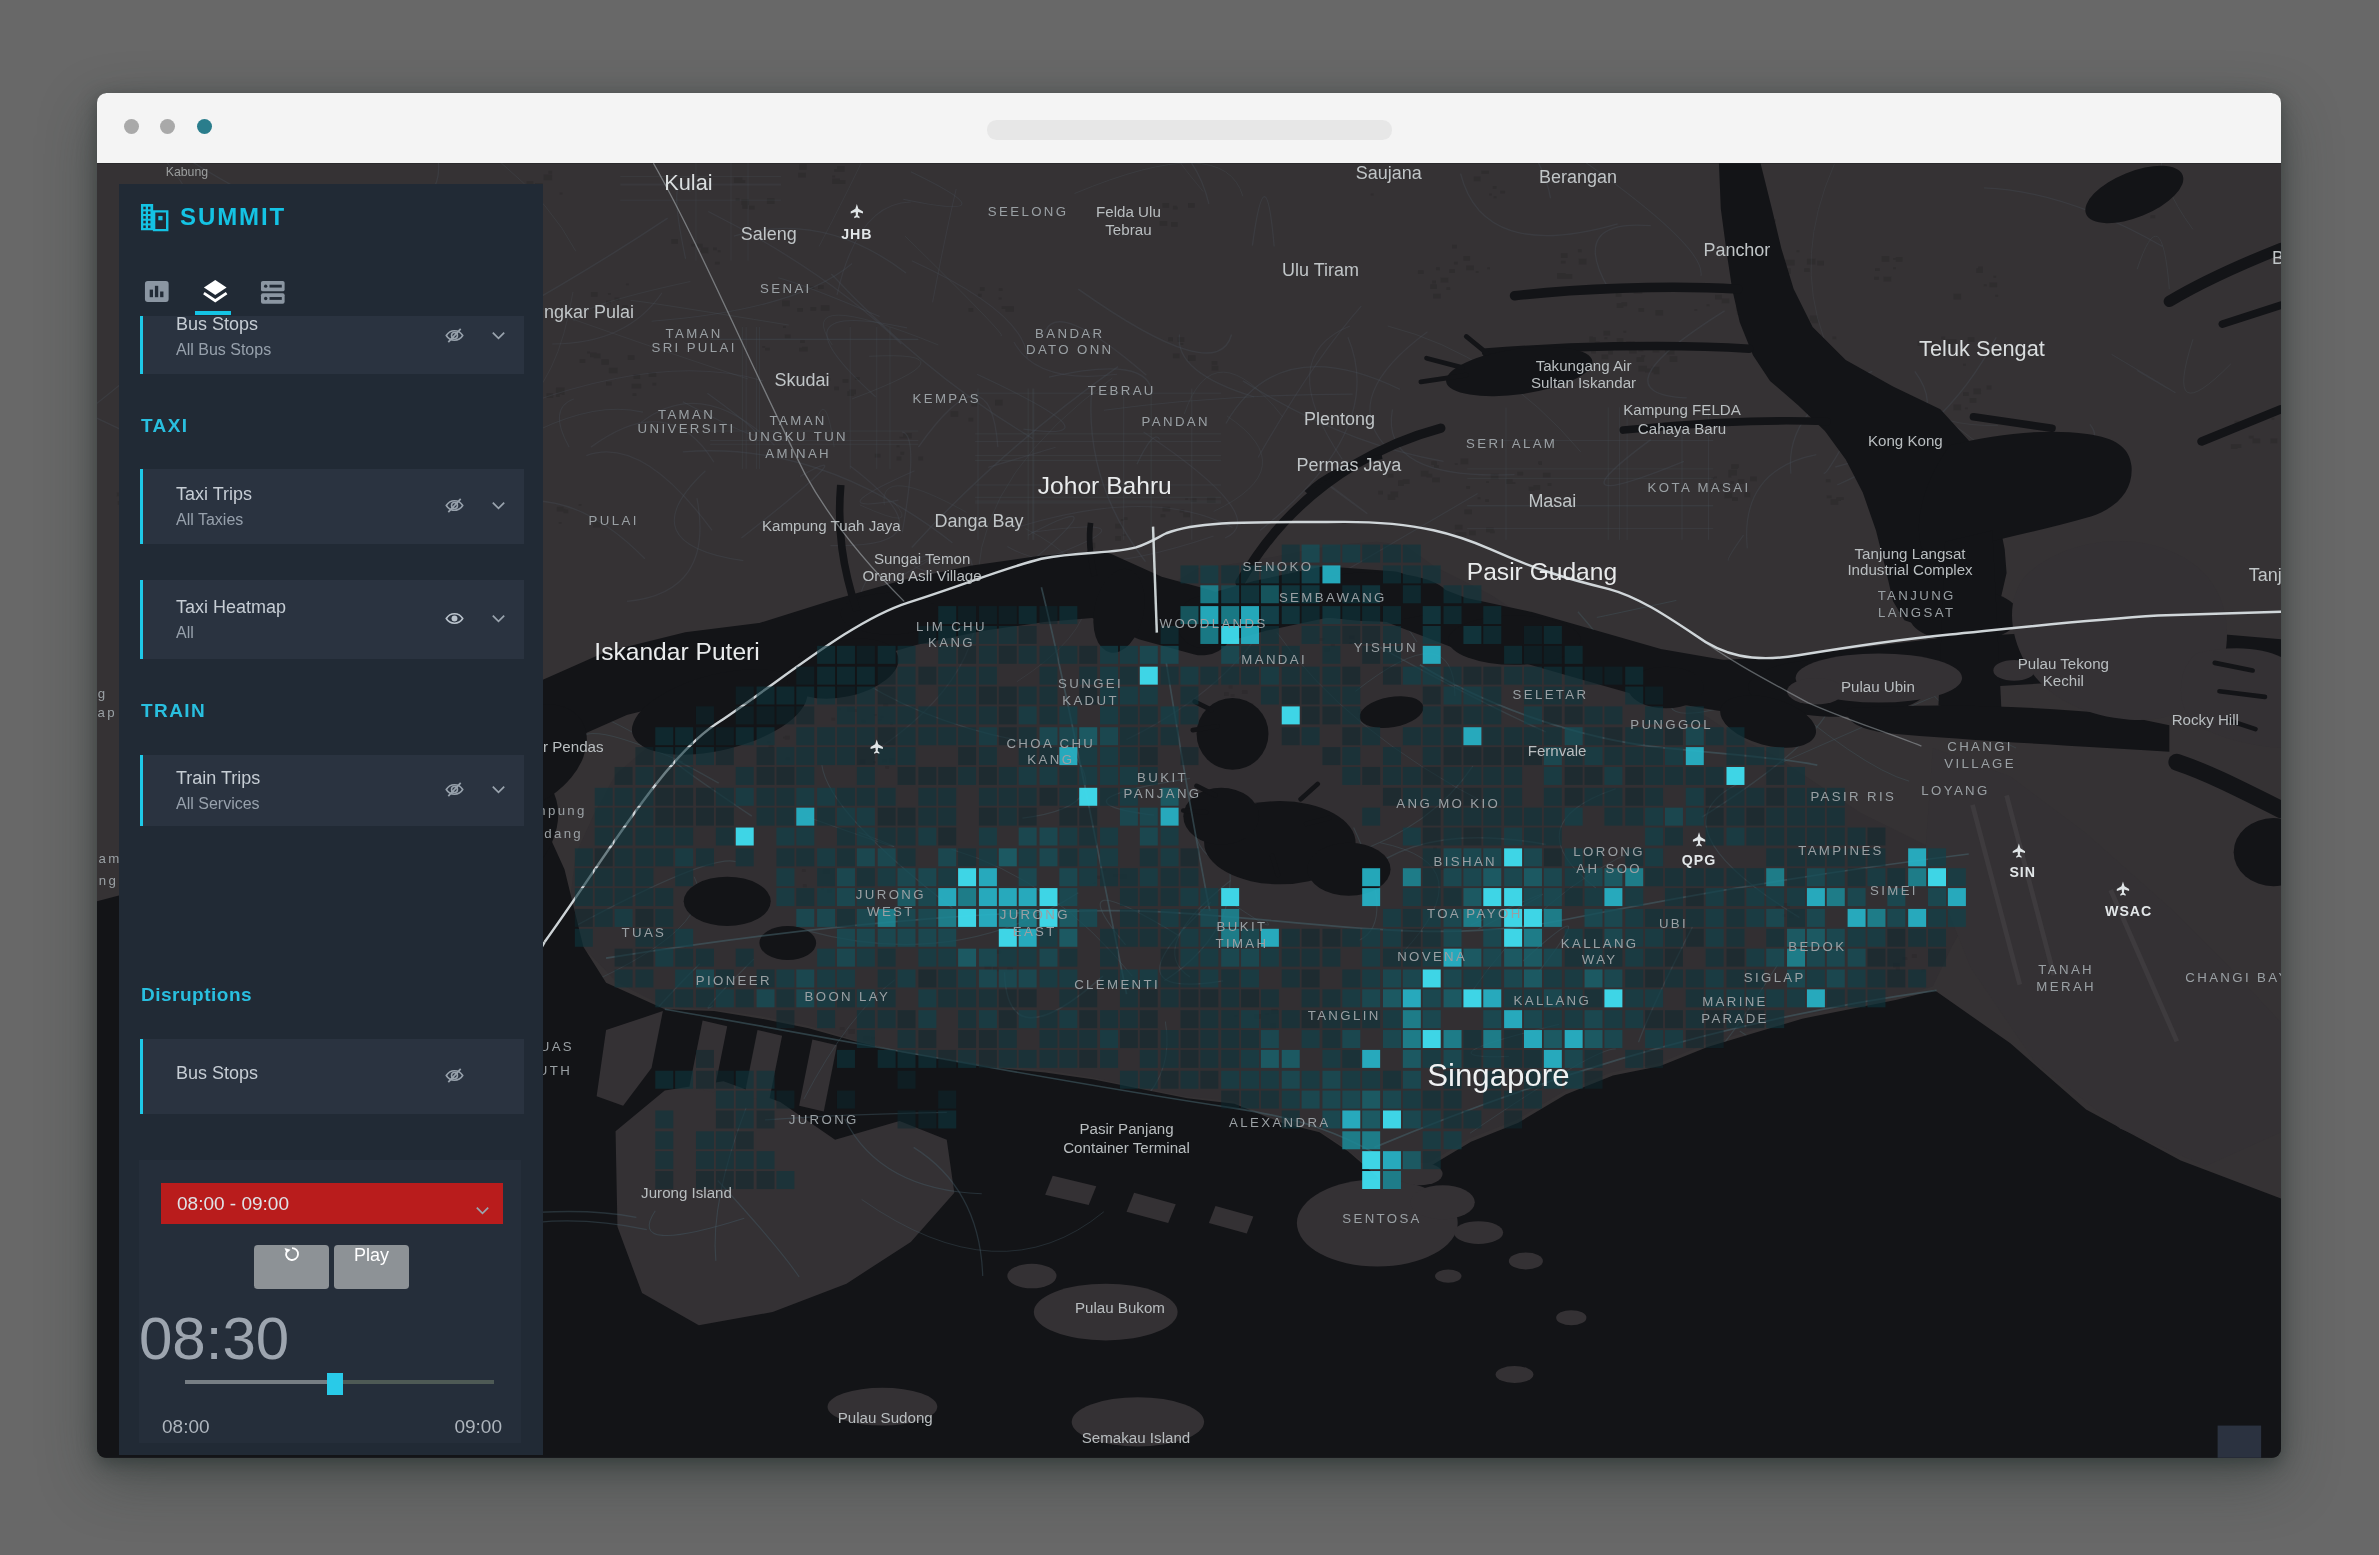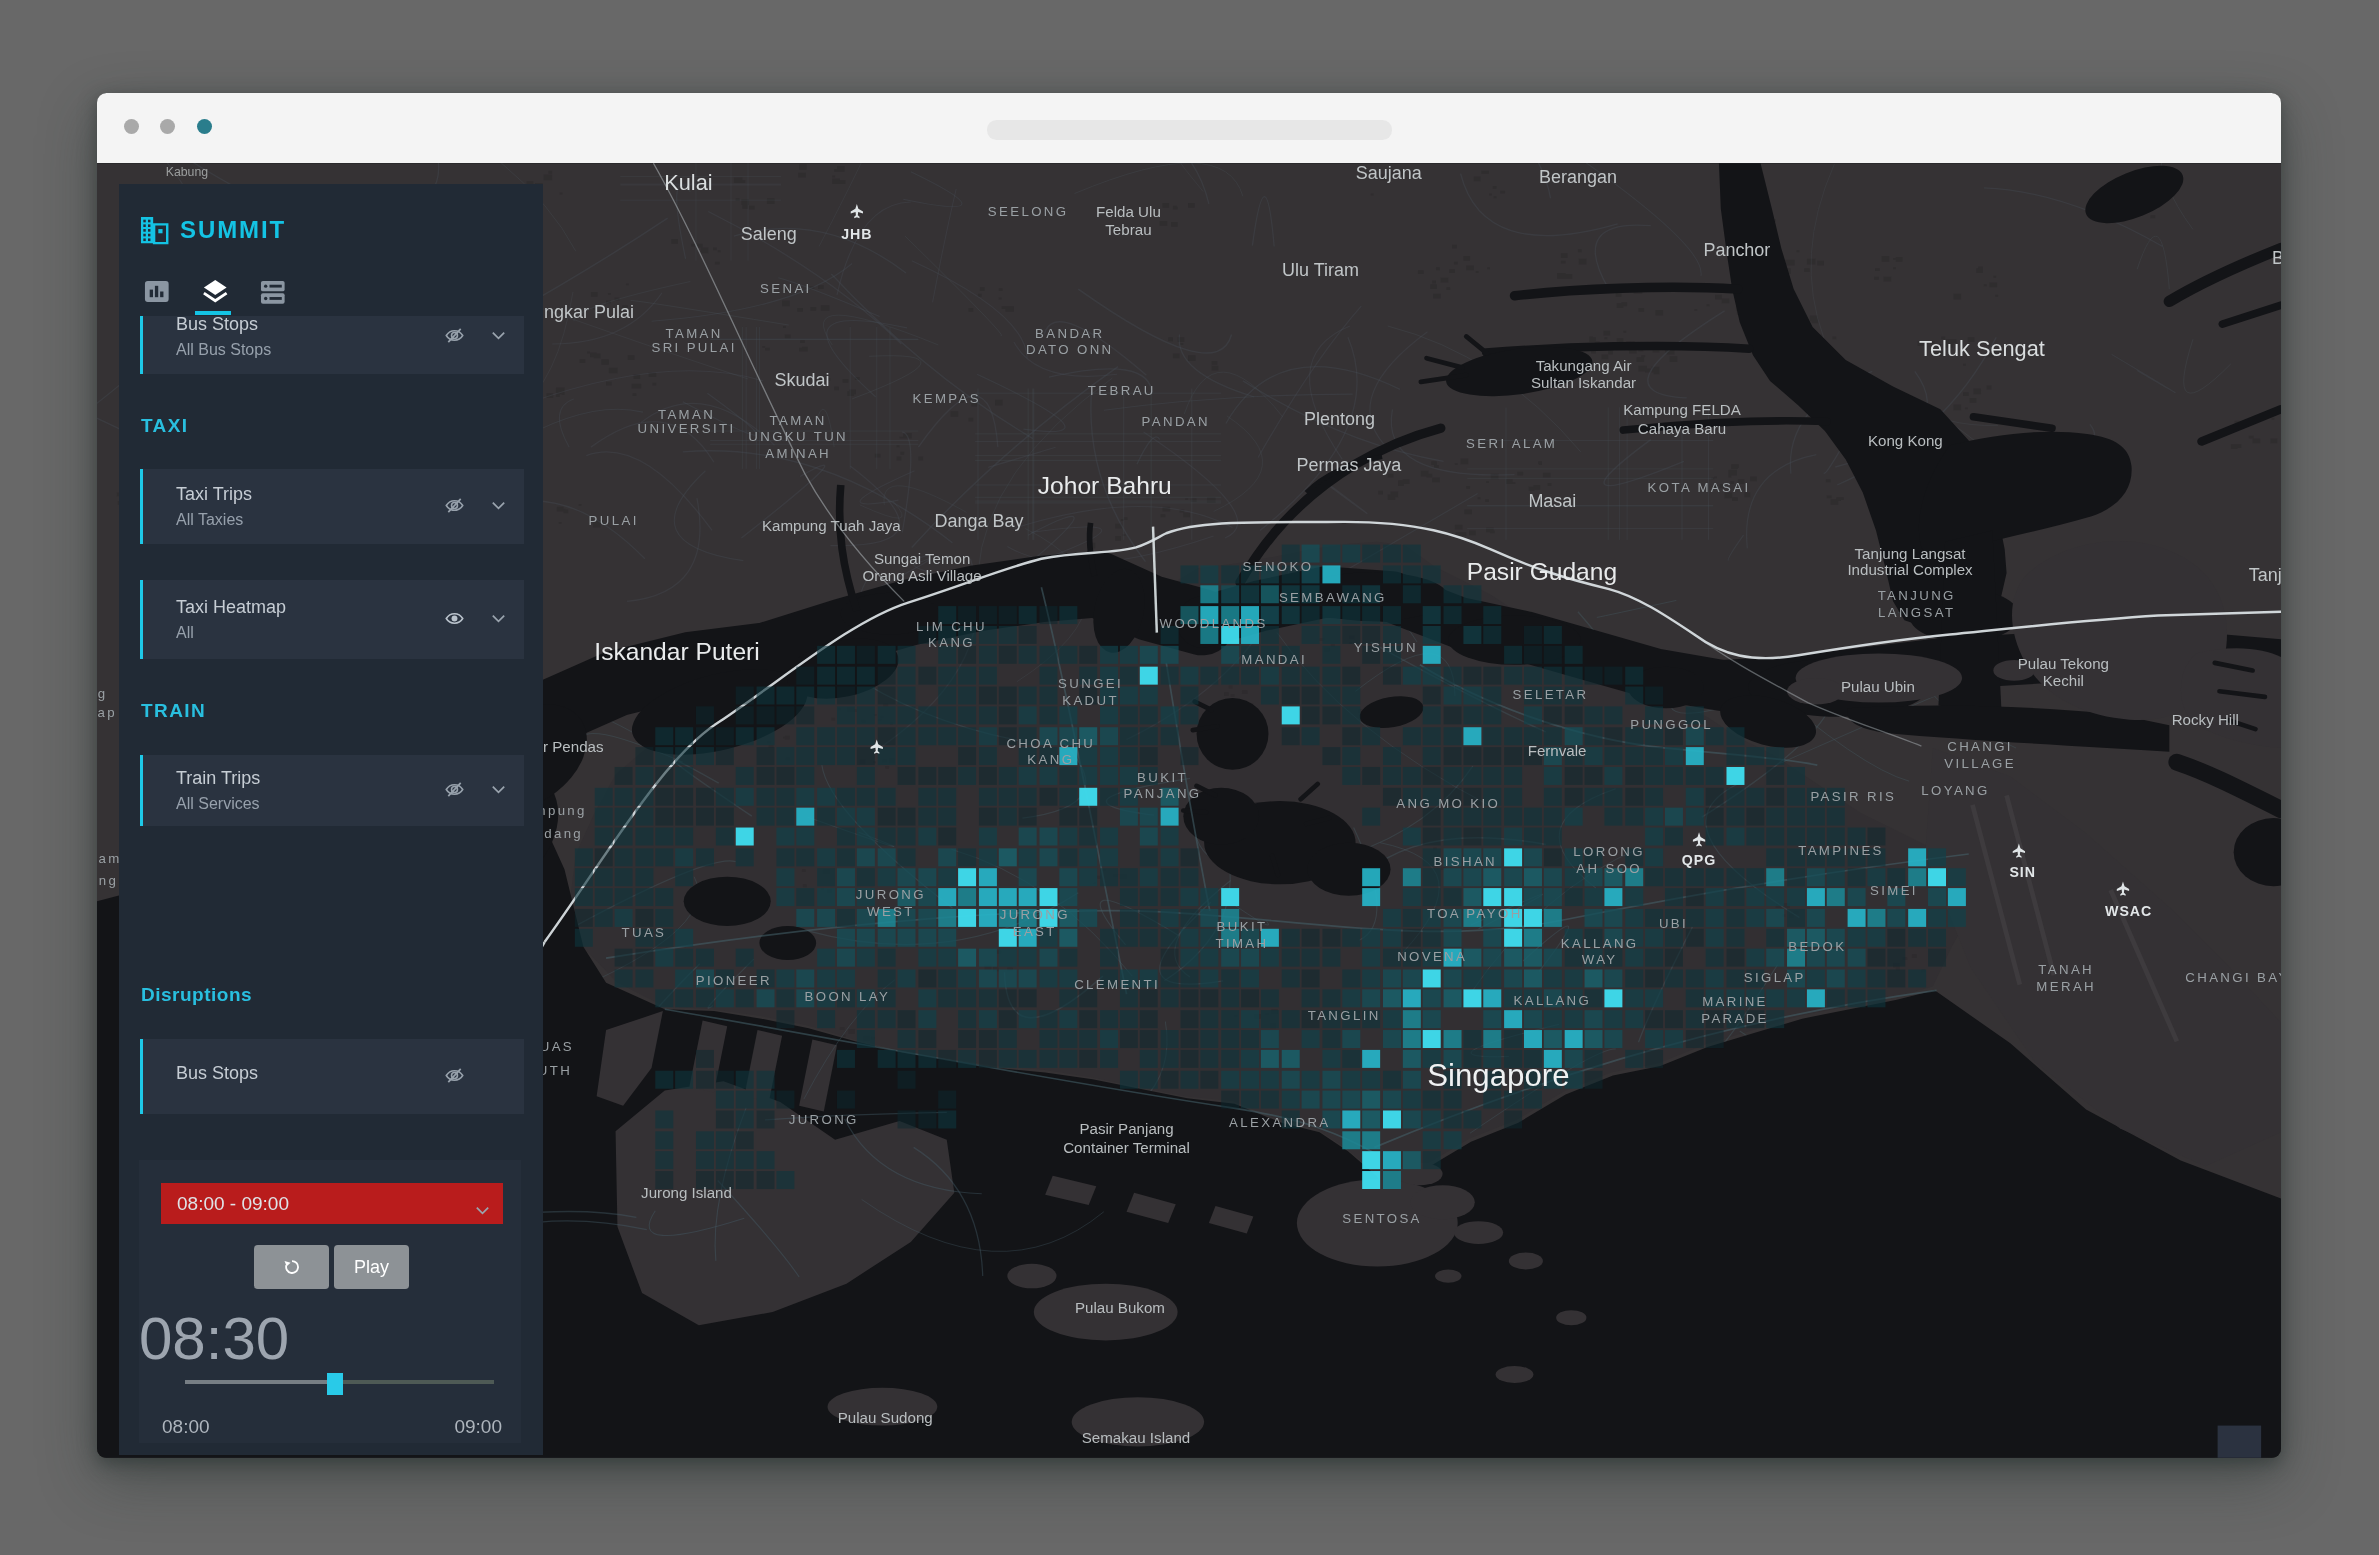--- a/index.html
+++ b/index.html
@@ -15,41 +15,41 @@
   text { text-anchor:middle; }
   .c0 { font-size:33px; fill:#eff1f2; }
   .c1 { font-size:26px; fill:#e9ebec; }
   .c2 { font-size:23px; fill:#dadedf; }
   .c3 { font-size:19px; fill:#c0c5c7; }
   .c4 { font-size:14px; fill:#9aa0a4; letter-spacing:2.5px; }
   .c5 { font-size:15px; fill:#e2e6e8; font-weight:bold; letter-spacing:1px; }
   .c6 { font-size:13px; fill:#9c9f9f; }
   .c7 { font-size:16px; fill:#b9bec0; }
   .sidebar { position:absolute; left:22px; top:91px; width:424px; height:1271px; background:#212a35; }
-  .logo { position:absolute; left:21px; top:31px; height:30px; z-index:3; }
+  .logo { position:absolute; left:21px; top:18px; height:30px; z-index:3; }
   .logot { color:#14c3e4; font-size:24px; font-weight:bold; letter-spacing:1.9px;
      position:absolute; left:40px; top:0.9px; white-space:nowrap; }
   .tab { position:absolute; z-index:3; }
   .tabu { position:absolute; left:76px; top:127px; width:36px; height:3.8px; background:#14c3e4; z-index:3; }
   .tabcover { position:absolute; left:0; top:0; width:100%; height:132px; background:#212a35; }
   .panel { position:absolute; left:21px; width:384px; background:#2a3340; border-left:3.8px solid #1ec9e8; }
   .pl { position:absolute; left:21px; top:50%; transform:translateY(-50%);margin-left:12px; }
   .pt { color:#c6cdd4; font-size:18px; margin-bottom:6.6px; }
   .ps { color:#97a1ac; font-size:16px; }
   .panel .ic { position:absolute; top:50%; transform:translateY(-50%); }
   .panel .ey { right:59px; }
   .panel .ch { right:16px; }
   .shead, .shead2 { position:absolute; left:22px; color:#29bfdf; font-size:19px; font-weight:bold; letter-spacing:1.4px; }
   .shead2 { letter-spacing:0.5px; }
   .tpanel { position:absolute; left:20px; top:976px; width:382px; height:283px; background:#252e3a; }
   .drop { position:absolute; left:22px; top:23px; width:342px; height:41px; background:#b91c1c;
      color:#dfe3e7; font-size:19px; line-height:41px; padding-left:16px; }
   .dch { position:absolute; right:11.4px; top:10.4px; }
   .btn { position:absolute; top:85px; width:75px; height:44px; background:#8d9296; border-radius:3.8px;
-     display:flex; align-items:center; justify-content:center; }
+     display:flex; justify-content:center; }
   .btxt { color:#fff; font-size:18px; }
   .btime { position:absolute; left:0; width:100%; top:144px; text-align:left; color:#9da5af;
      font-size:60px; font-weight:normal; letter-spacing:0; }
   .track { position:absolute; left:46px; top:220px; width:309px; height:3.8px; background:#777e84; }
   .trackr { position:absolute; left:204px; top:220px; width:151px; height:3.8px; background:#4e5a55; }
   .thumb { position:absolute; left:188px; top:213px; width:16px; height:22px; background:#29cae8; }
   .tl { position:absolute; top:241px; color:#aeb5bd; font-size:19px;margin-top:15px; }
   .t0 { left:23px; }
   .t1 { right:19px; }
 </style></head>

